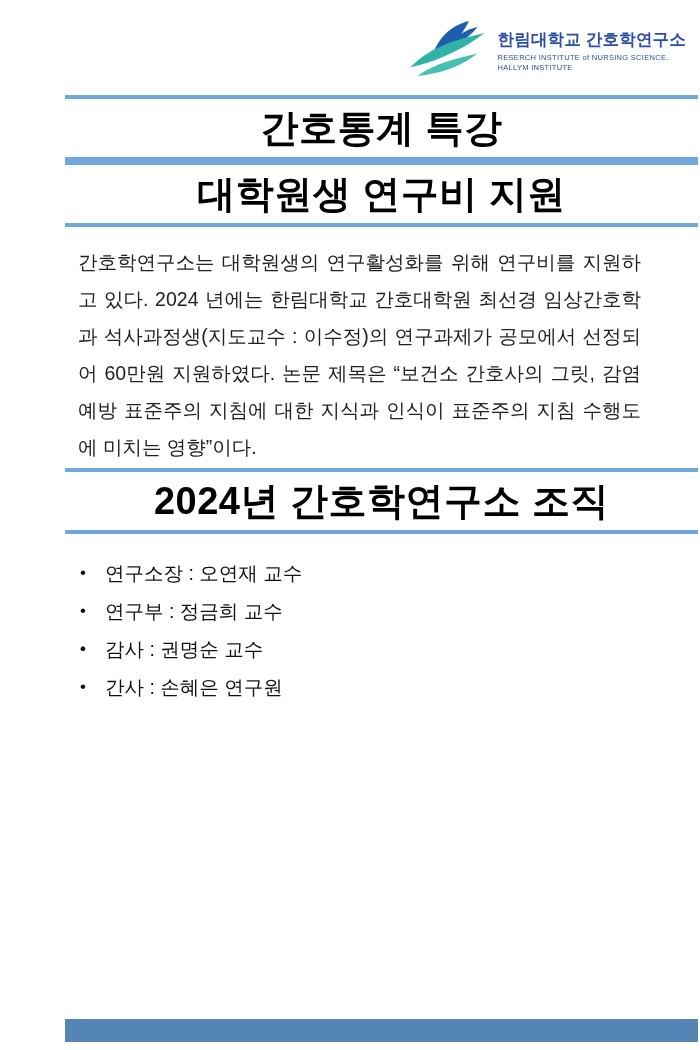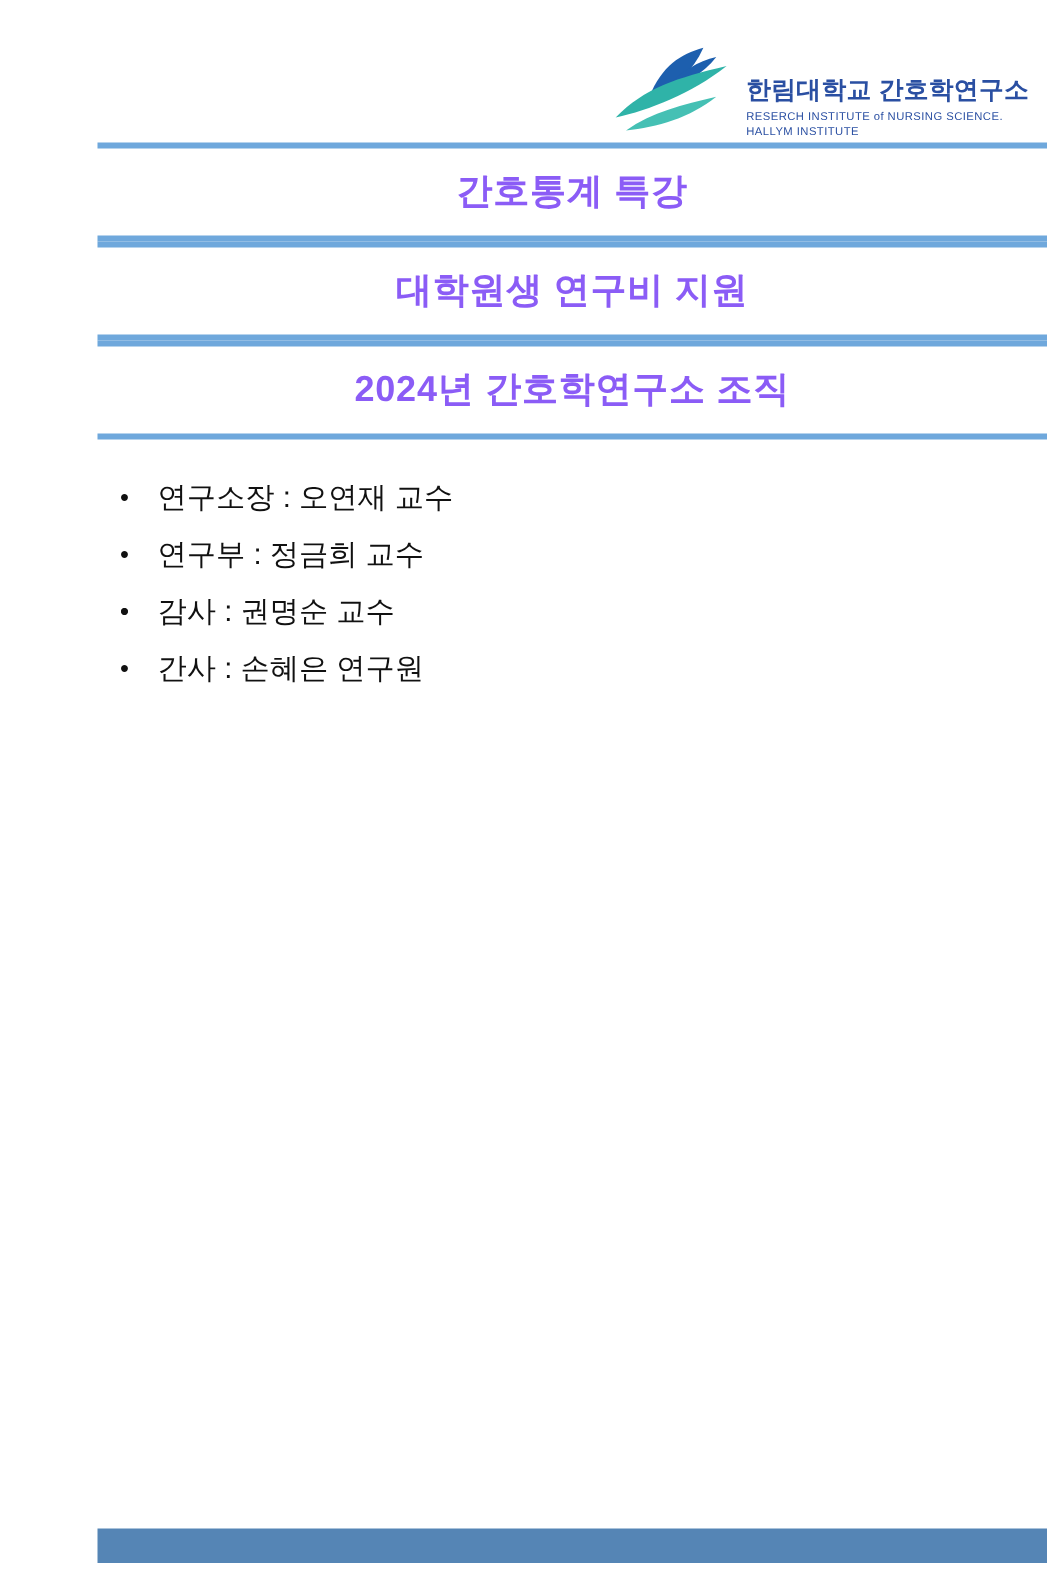--- a/index.html
+++ b/index.html
@@ -2,31 +2,31 @@
 <html><head>
 <meta charset="utf-8">
 <style>
   html,body{margin:0;padding:0;}
   body{
     width:700px;height:1050px;position:relative;background:#ffffff;
     font-family:"Liberation Sans","DejaVu Sans",sans-serif;
     overflow:hidden;
   }
   
-  .logo{position:absolute;top:31px;right:14px;display:flex;align-items:flex-end;gap:5px;}
+  .logo{position:absolute;top:20px;right:14px;display:flex;align-items:center;gap:5px;}
   .logo-mark{width:86px;height:62px;flex:0 0 auto;}
   .logo-text{padding-bottom:1px;text-align:left;}
   .logo-title{font-size:16.5px;font-weight:bold;color:#2a4fa2;white-space:nowrap;letter-spacing:0.2px;}
   .logo-sub{font-size:7.5px;font-weight:normal;color:#2a4fa2;margin-top:1.5px;letter-spacing:0.3px;white-space:nowrap;}
   
   .content{position:absolute;left:65px;top:95px;width:633px;}
   .rule{height:4px;background:#6fa8dc;border:0;margin:0;}
   .sec-heading{
-    margin:0;text-align:center;font-size:24px;line-height:58px;
-    font-weight:bold;color:#8b5cf6;letter-spacing:0.5px;
+    margin:0;text-align:center;font-size:38px;line-height:58px;
+    font-weight:bold;color:#000000;letter-spacing:0.5px;
   }
   .body-para{
     margin:17px 6px 2px 13px;width:563px;
     font-size:19.5px;line-height:37px;text-align:justify;
     color:#212121;word-break:break-all;
   }
   
   .org-list{margin:20px 0 0 0;padding:0;list-style:none;}
   .org-list li{
     position:relative;padding-left:40px;font-size:19.5px;line-height:38px;color:#111111;
@@ -58,20 +58,21 @@
 
   <div class="content">
 
     <div class="rule"></div>
     <h1 class="sec-heading">간호통계 특강</h1>
     <div class="rule"></div>
 
     <div class="rule"></div>
     <h1 class="sec-heading">대학원생 연구비 지원</h1>
     <div class="rule"></div>
+    <p class="body-para">간호학연구소는 대학원생의 연구활성화를 위해 연구비를 지원하고 있다. 2024 년에는 한림대학교 간호대학원 최선경 임상간호학과 석사과정생(지도교수 : 이수정)의 연구과제가 공모에서 선정되어 60만원 지원하였다. 논문 제목은 “보건소 간호사의 그릿, 감염예방 표준주의 지침에 대한 지식과 인식이 표준주의 지침 수행도에 미치는 영향”이다.</p>
 
     <div class="rule"></div>
     <h1 class="sec-heading">2024년 간호학연구소 조직</h1>
     <div class="rule"></div>
 
     <ul class="org-list">
       <li><span class="dot">•</span><span>연구소장 : 오연재 교수</span></li>
       <li><span class="dot">•</span><span>연구부 : 정금희 교수</span></li>
       <li><span class="dot">•</span></li>
       <li><span class="dot">•</span><span>감사 : 권명순 교수</span></li>

